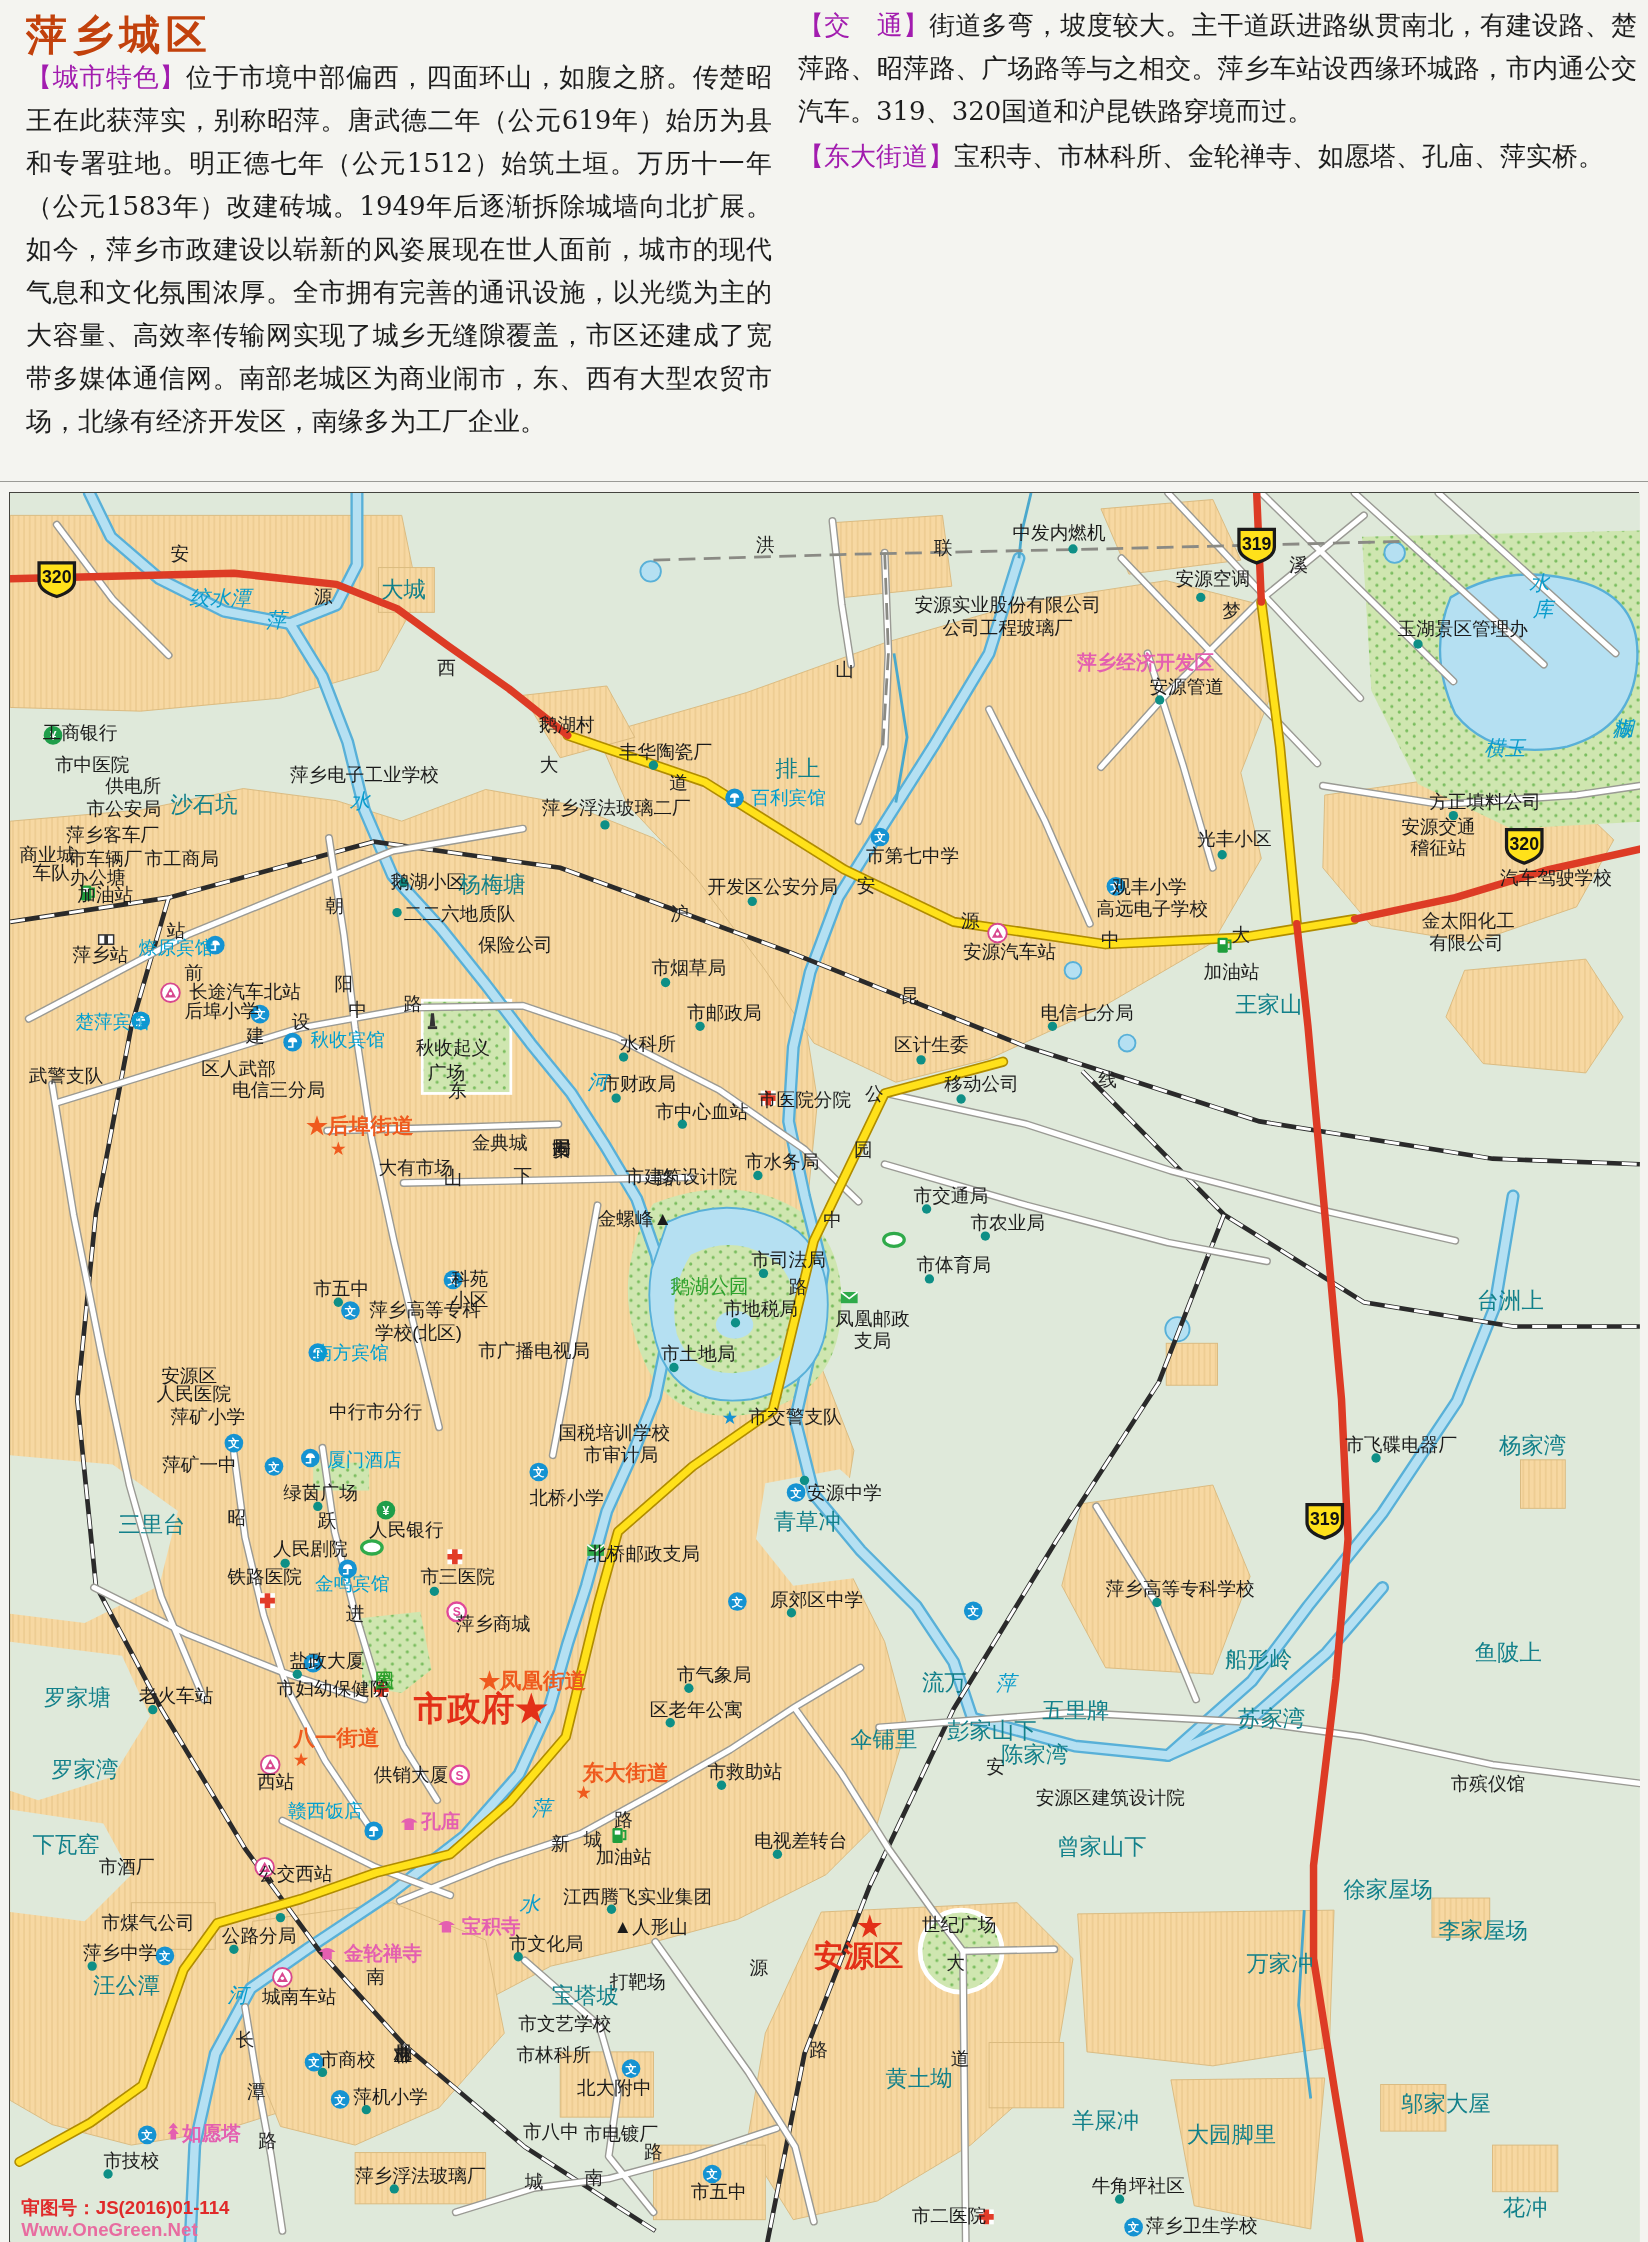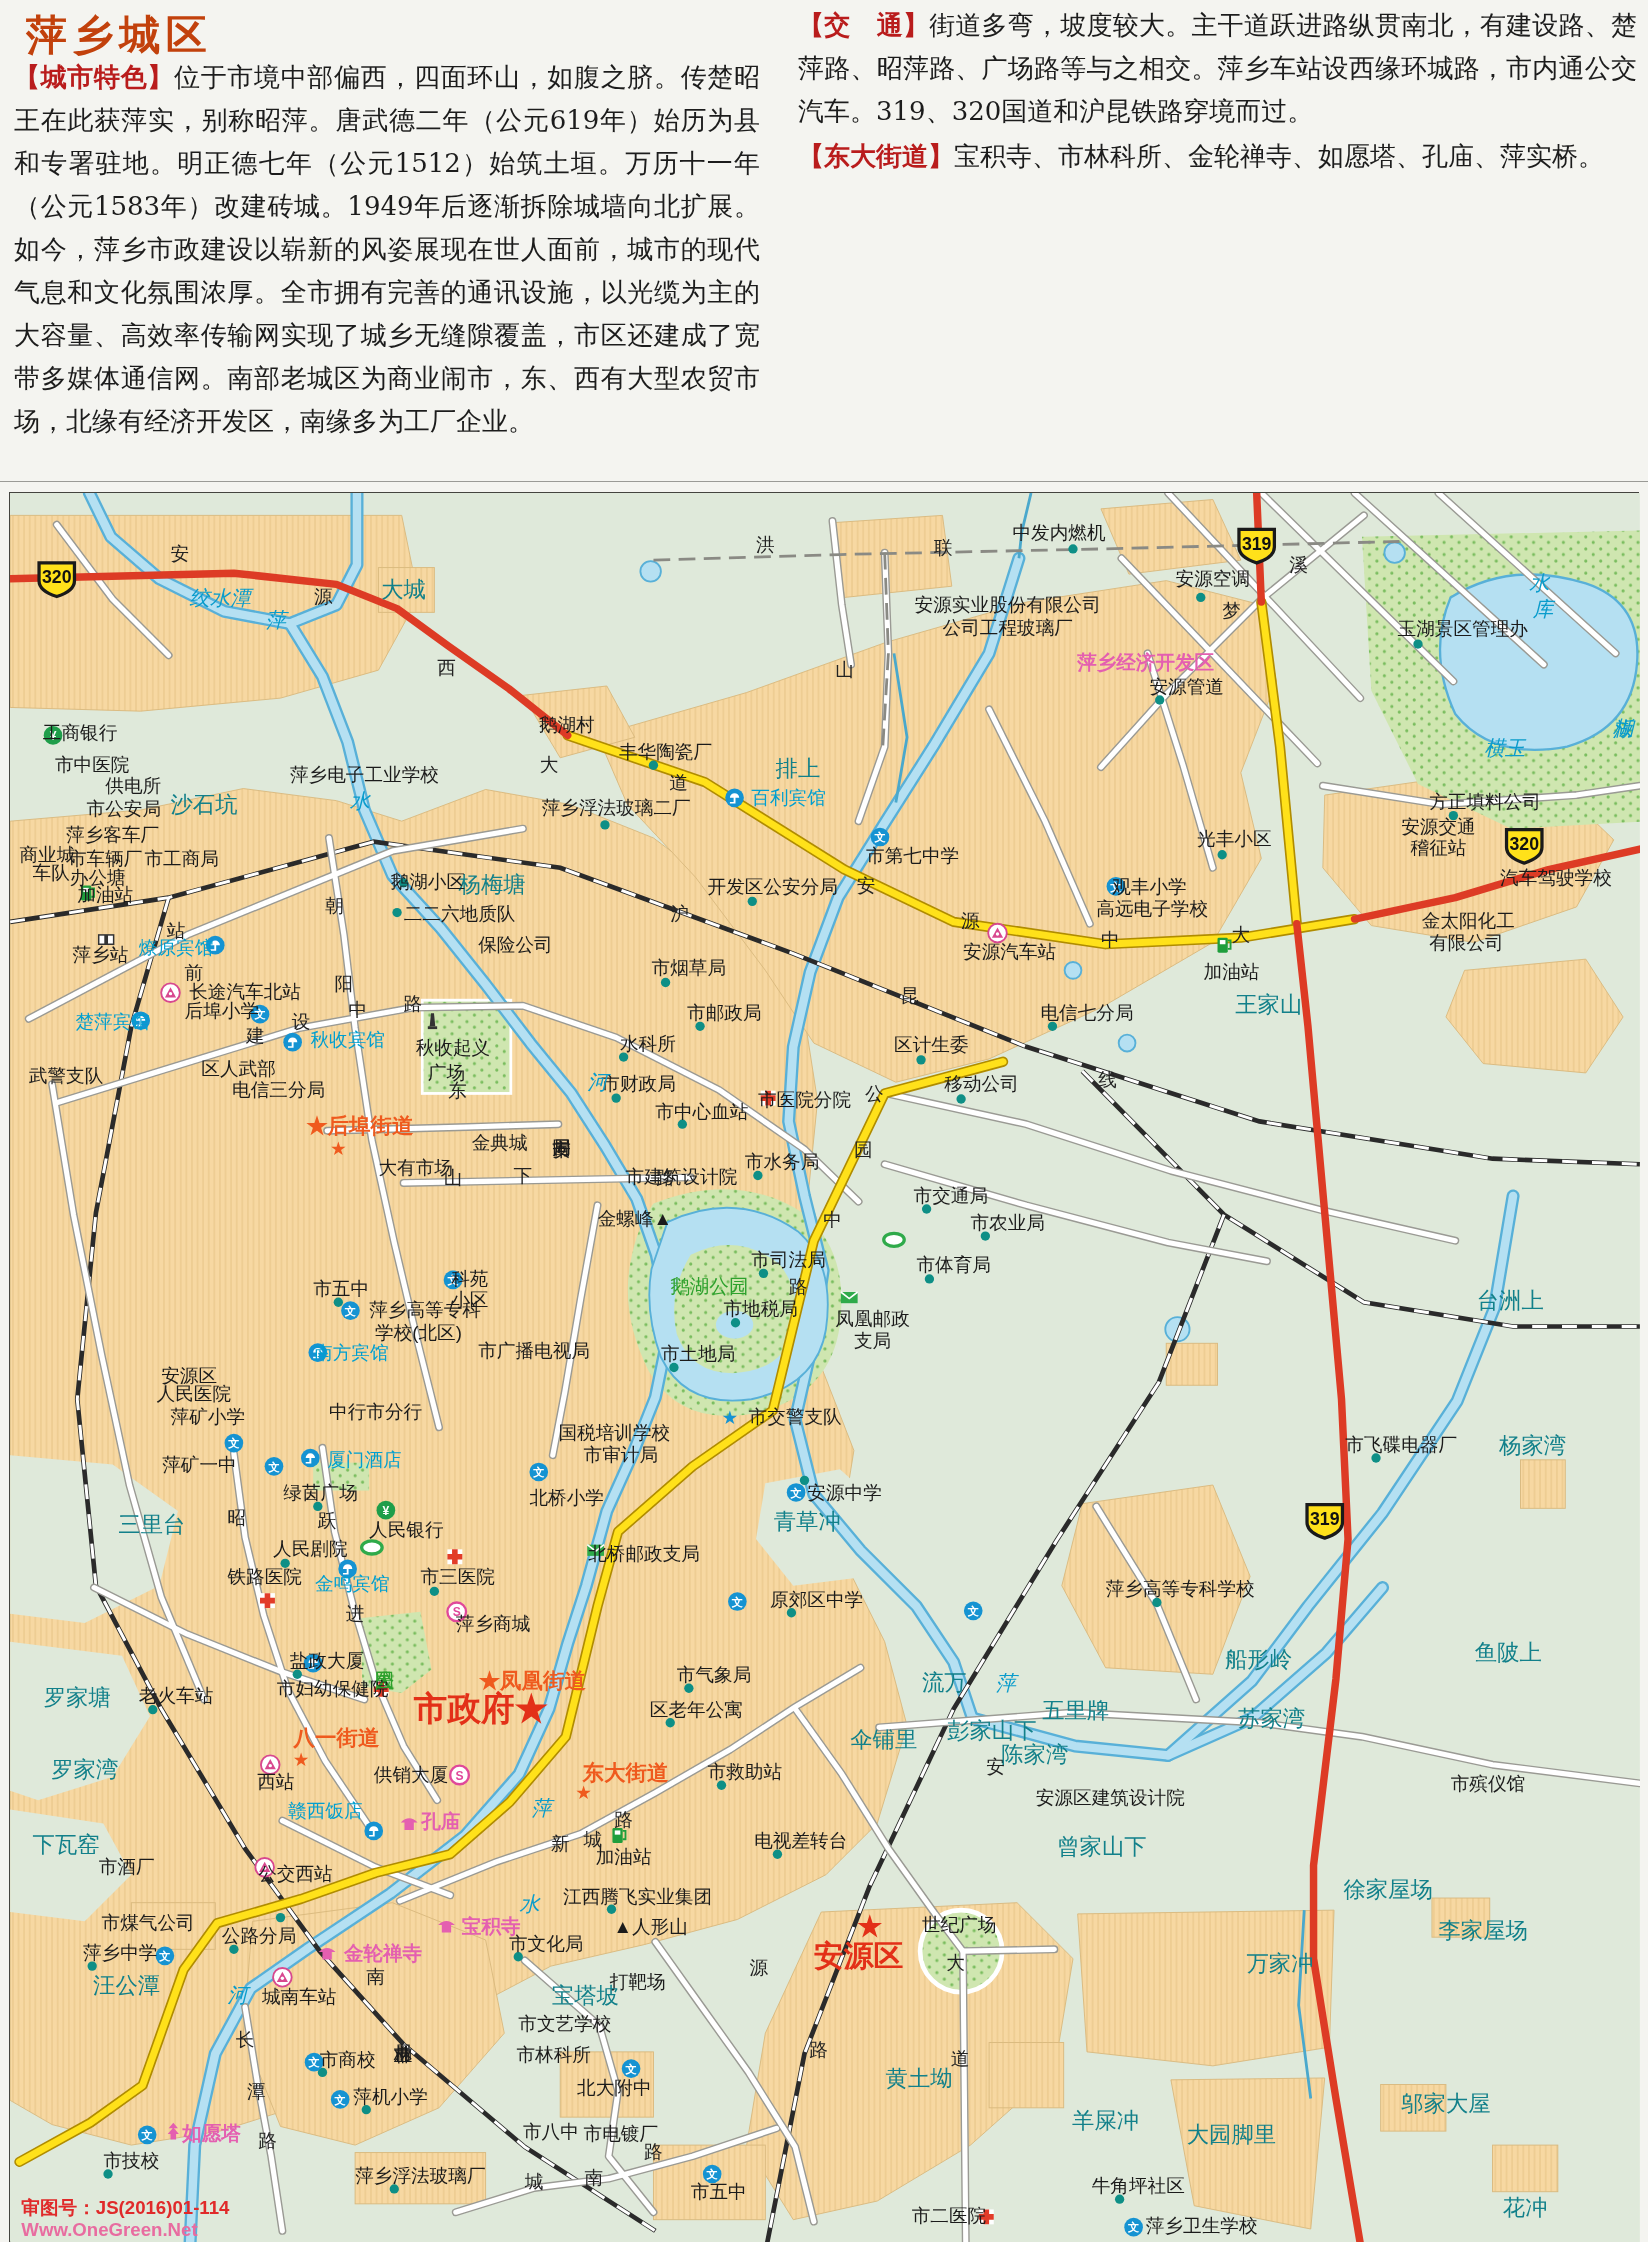--- a/index.html
+++ b/index.html
@@ -3,23 +3,23 @@
 <meta charset="utf-8">
 <style>
   html,body{margin:0;padding:0;}
   body{background:#e8e8e4;font-family:"Liberation Sans",sans-serif;}
   .page{position:relative;width:1648px;height:2242px;background:#f4f4f0;overflow:hidden;}
   
   .hd-title{position:absolute;left:26px;top:7.5px;font-size:41px;font-weight:bold;
     color:#c2410c;letter-spacing:5.6px;font-family:"Liberation Sans",sans-serif;}
   .col{position:absolute;font-size:26px;line-height:43px;color:#1c1c1c;
     text-align:justify;font-family:"DejaVu Serif","Liberation Serif",serif;}
-  .col-left{left:14px;top:56px;width:746px;}
+  .col-left{left:26px;top:56px;width:746px;}
   .col-right{left:798px;top:3.7px;width:839px;}
-  .tag{color:#b91c1c;font-weight:bold;font-family:"Liberation Sans",sans-serif;}
+  .tag{color:#a21caf;font-weight:normal;font-family:"Liberation Sans",sans-serif;}
   .hl{color:#d82a86;font-weight:bold;font-family:"Liberation Sans",sans-serif;}
   .col p{margin:0 0 1.9px 0;}
   .sep{position:absolute;left:0;top:481px;width:1648px;height:0.9px;background:#9a9a96;}
   
   .mapwrap{position:absolute;left:9.3px;top:492px;width:1630px;height:1750px;
     border:1.9px solid #44443f;box-sizing:border-box;background:#dfe9da;}
   svg text{font-family:"Liberation Sans",sans-serif;text-anchor:middle;}
   .poi{fill:#1b1b1b;font-size:20px;}
   .ar{fill:#12808a;font-size:24px;}
   .wa{fill:#0a9ccc;font-size:22px;font-style:italic;font-family:"DejaVu Serif","Liberation Serif",serif;}

